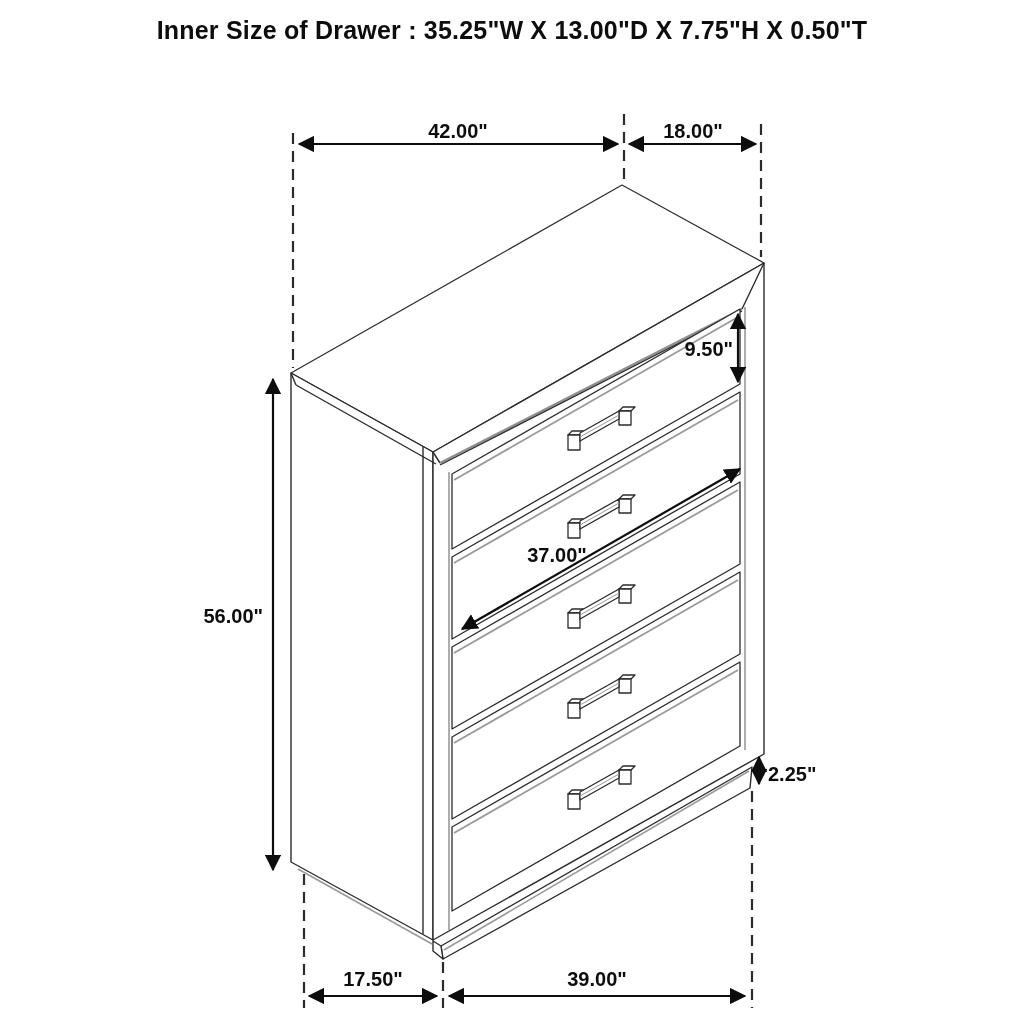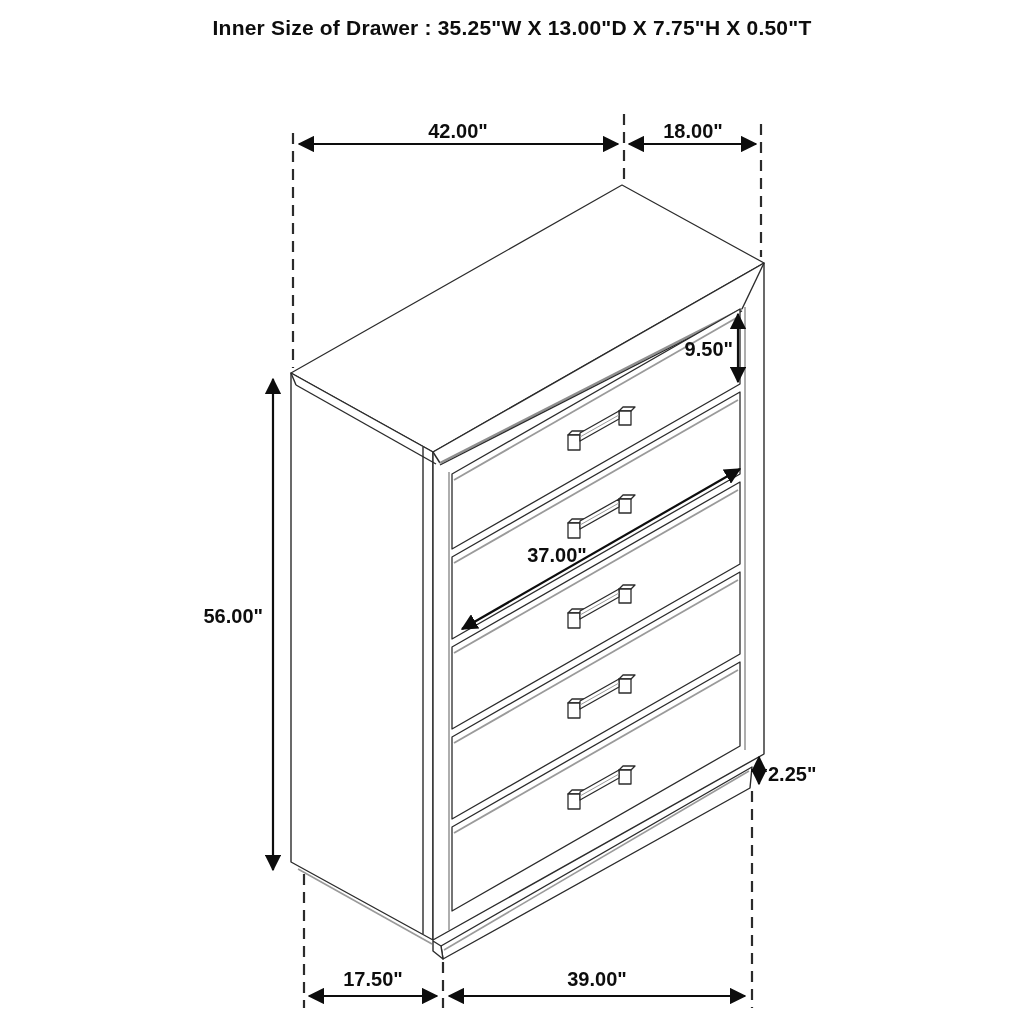--- a/index.html
+++ b/index.html
@@ -6,21 +6,21 @@
   .stage{
     position:relative;
     width:1024px;height:1024px;
     background:#ffffff;
     font-family:"Liberation Sans", sans-serif;
     overflow:hidden;
   }
   .title{
     position:absolute;top:16px;left:0;right:0;
     text-align:center;
-    font-size:21px;font-weight:bold;color:#0d0d0d;
+    font-size:25px;font-weight:bold;color:#0d0d0d;
     letter-spacing:.2px;
     white-space:nowrap;
   }
   svg.draw{position:absolute;left:0;top:0;}
   .lbl{
     position:absolute;
     font-size:20px;font-weight:bold;color:#0d0d0d;
     white-space:nowrap;line-height:24px;
   }
   .lbl.c{transform:translateX(-50%);}

